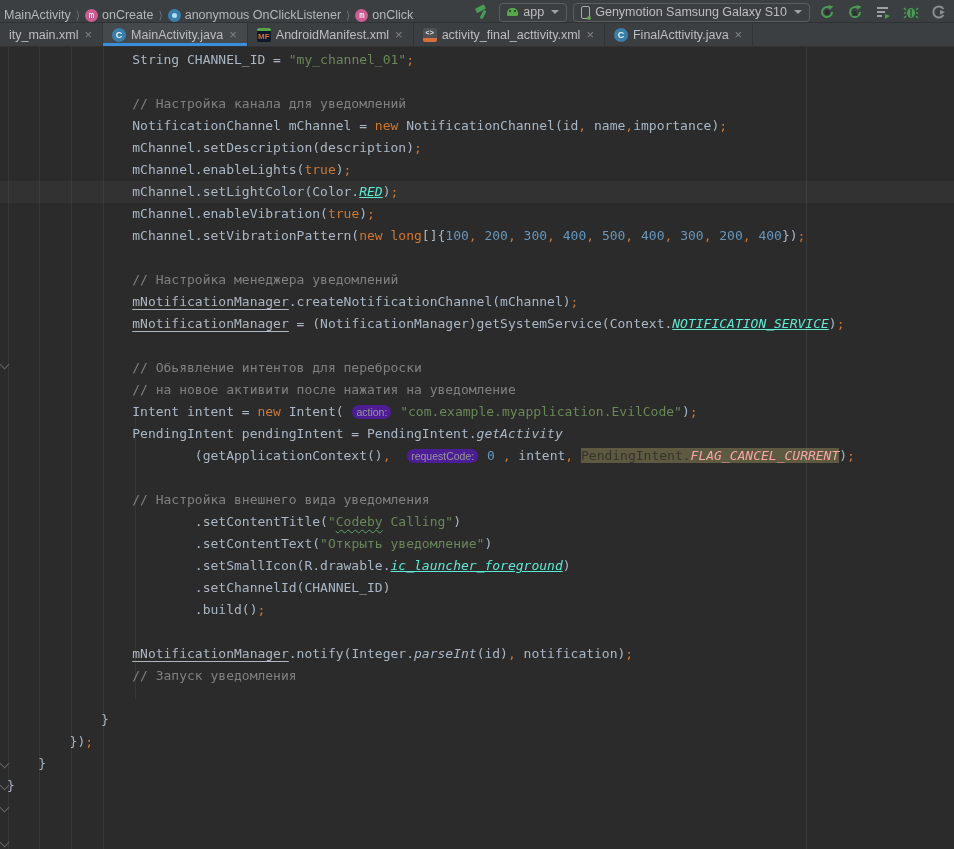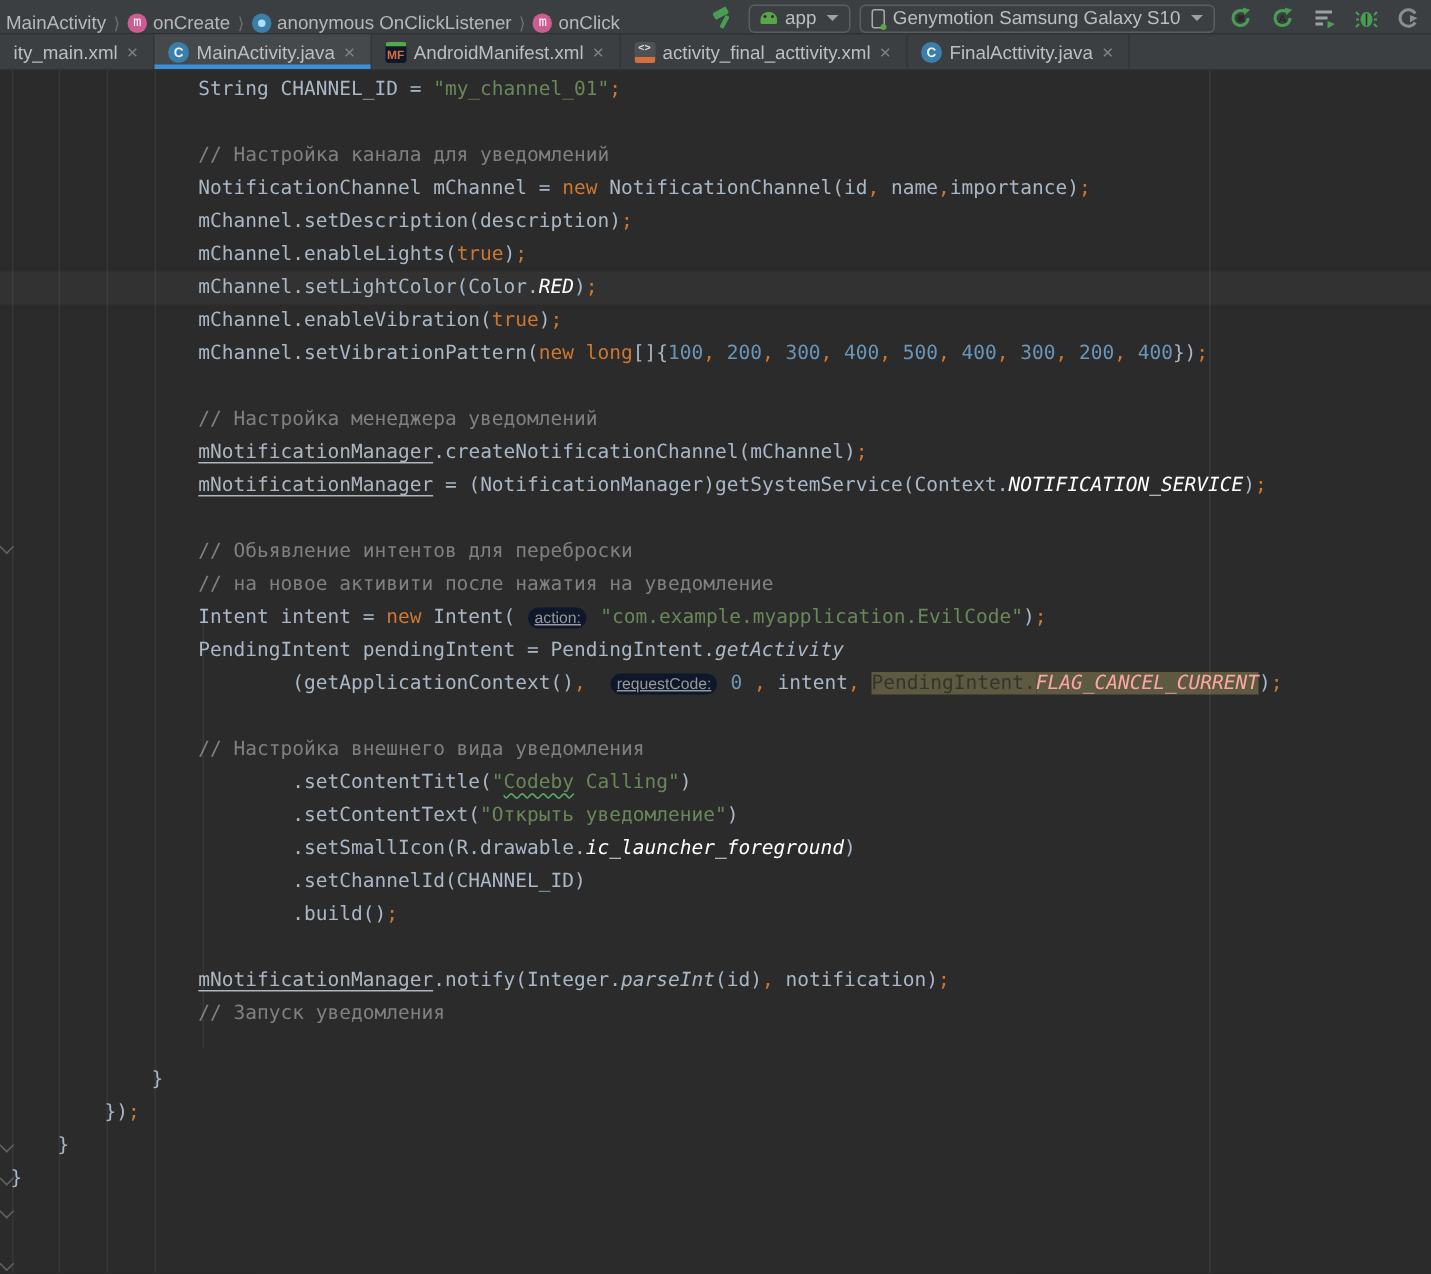--- a/index.html
+++ b/index.html
@@ -51,26 +51,26 @@
   .code { position:relative; z-index:1; padding-top:2px;
           font-family:"DejaVu Sans Mono","Liberation Mono",monospace; font-size:13px; }
   .code-line { height:22px; line-height:22px; white-space:pre; padding-left:7px; }
   .caret-line { background:#323232; }
 
   .tk-p     { color:#a9b7c6; }
   .tk-kw    { color:#cc7832; }
   .tk-str   { color:#6a8759; }
   .tk-num   { color:#6897bb; }
   .tk-c     { color:#808080; }
-  .tk-const { color:#ffffff; font-style:italic; }
+  .tk-const { color:#5eead4; font-style:italic;text-decoration:underline; }
   .tk-stat  { color:#a9b7c6; font-style:italic; }
   .tk-field { color:#adb6c0; text-decoration:underline; text-underline-offset:3px; }
   .tk-punct { color:#cc7832; }
-  .tk-hint  { background:#0f172a; color:#969899; font-size:10.5px; border-radius:7px;
-              padding:1px 4px; margin:0 1px; font-family:"Liberation Sans",sans-serif;text-decoration:underline; }
+  .tk-hint  { background:#4c1d95; color:#969899; font-size:10.5px; border-radius:7px;
+              padding:1px 4px; margin:0 1px; font-family:"Liberation Sans",sans-serif; }
   .tk-hld   { background:#5d5a41; color:#34342b; }
   .tk-hlc   { background:#5d5a41; color:#fca5a5; font-style:italic; }
   .tk-typo  { color:#6a8759; text-decoration:underline; text-decoration-style:wavy;
               text-decoration-color:#59a869; text-decoration-thickness:1px; text-underline-offset:3px; }
 
   .guide { position:absolute; top:0; bottom:0; width:1px; background:rgba(255,255,255,0.06); z-index:2; pointer-events:none; }
   .guide.partial { top:358px; bottom:150px; }
   .margin-line { position:absolute; top:0; bottom:0; left:806px; width:1px;
                  background:rgba(255,255,255,0.07); z-index:2; pointer-events:none; }
   .fold { position:absolute; left:1px; width:7px; height:7px; z-index:3;

